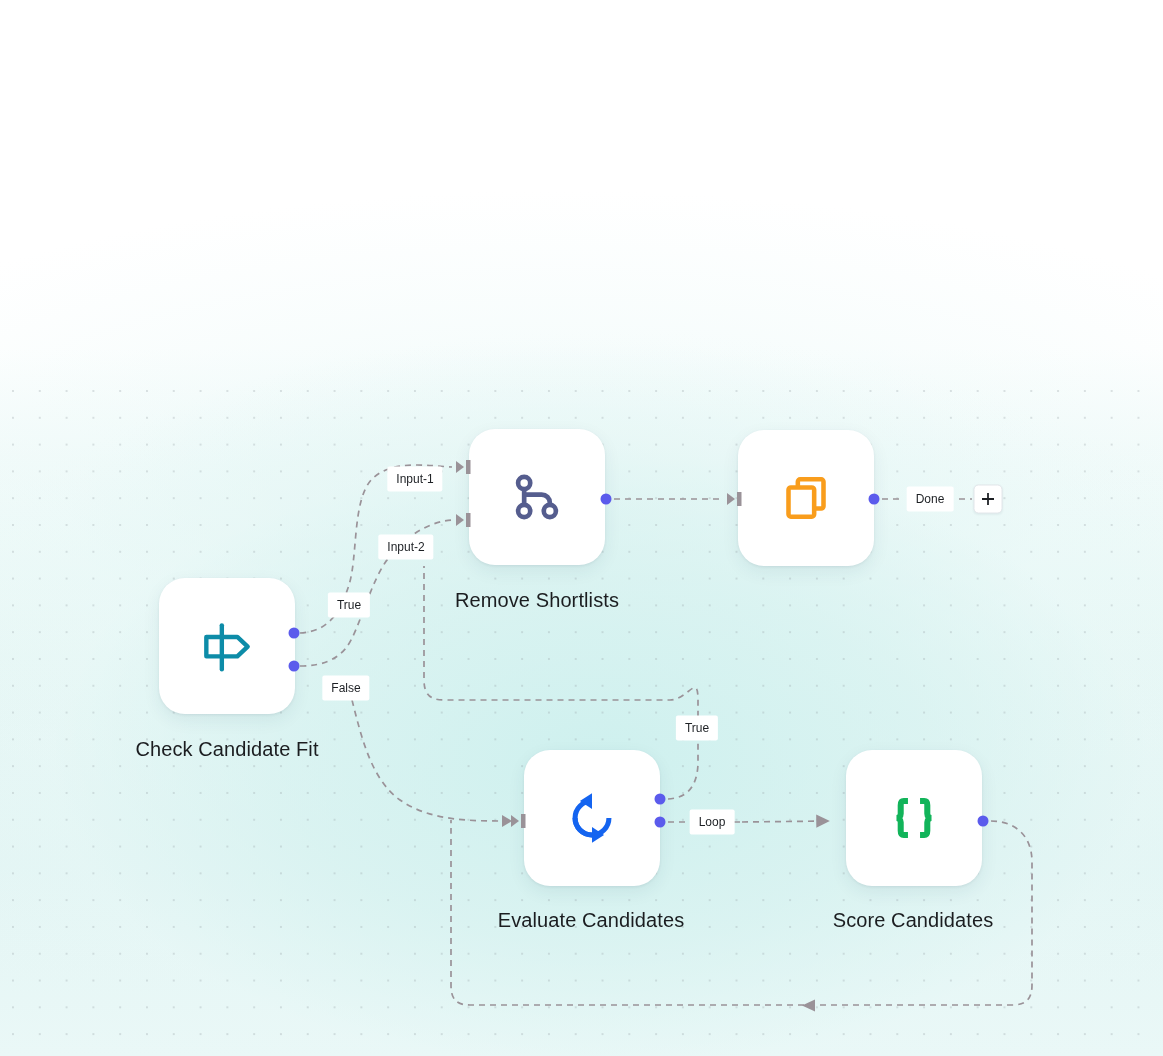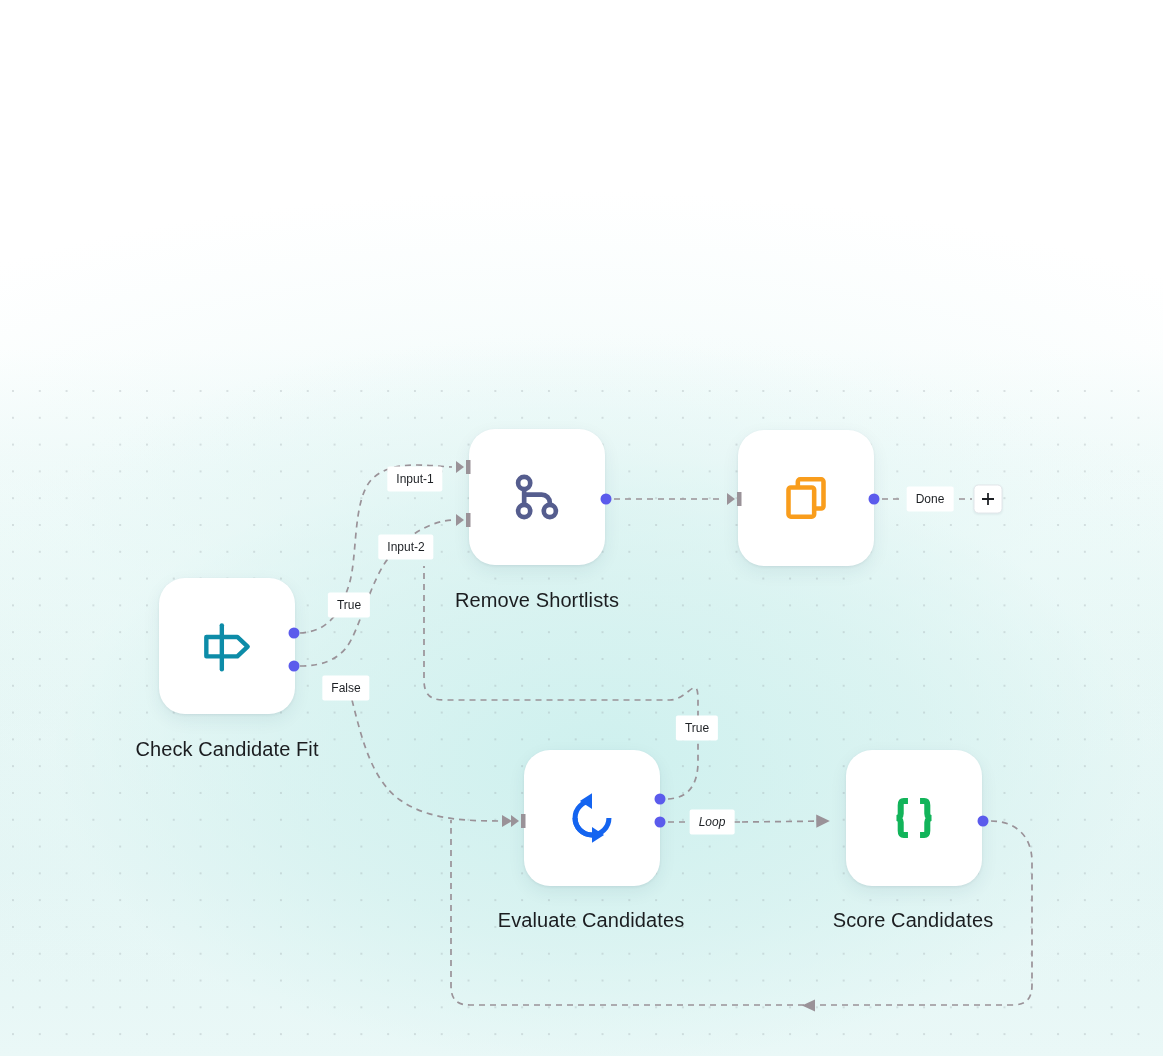--- a/index.html
+++ b/index.html
@@ -254,21 +254,21 @@
         <rect x="13" y="2" width="4.5" height="14" fill="#9a9298"></rect>
       </svg>
     </div>
 
     <div class="edge-label" style="left:349px; top:605px;">True</div>
     <div class="edge-label" style="left:346px; top:688px;">False</div>
     <div class="edge-label" style="left:415px; top:479px;">Input-1</div>
     <div class="edge-label" style="left:406px; top:547px;">Input-2</div>
     <div class="edge-label" style="left:930px; top:499px;">Done</div>
     <div class="edge-label" style="left:697px; top:728px;">True</div>
-    <div class="edge-label" style="left:712px; top:822px;font-style:italic;">Loop</div>
+    <div class="edge-label" style="left:712px; top:822px;">Loop</div>
 
     <div class="add-btn" style="left:988px; top:499px;">
       <svg width="15" height="15" viewBox="0 0 16 16">
         <path d="M8,1.6 L8,14.4 M1.6,8 L14.4,8" stroke="#1d2024" stroke-width="1.9" stroke-linecap="butt"></path>
       </svg>
     </div>
 
   </div>
 </div>
 

